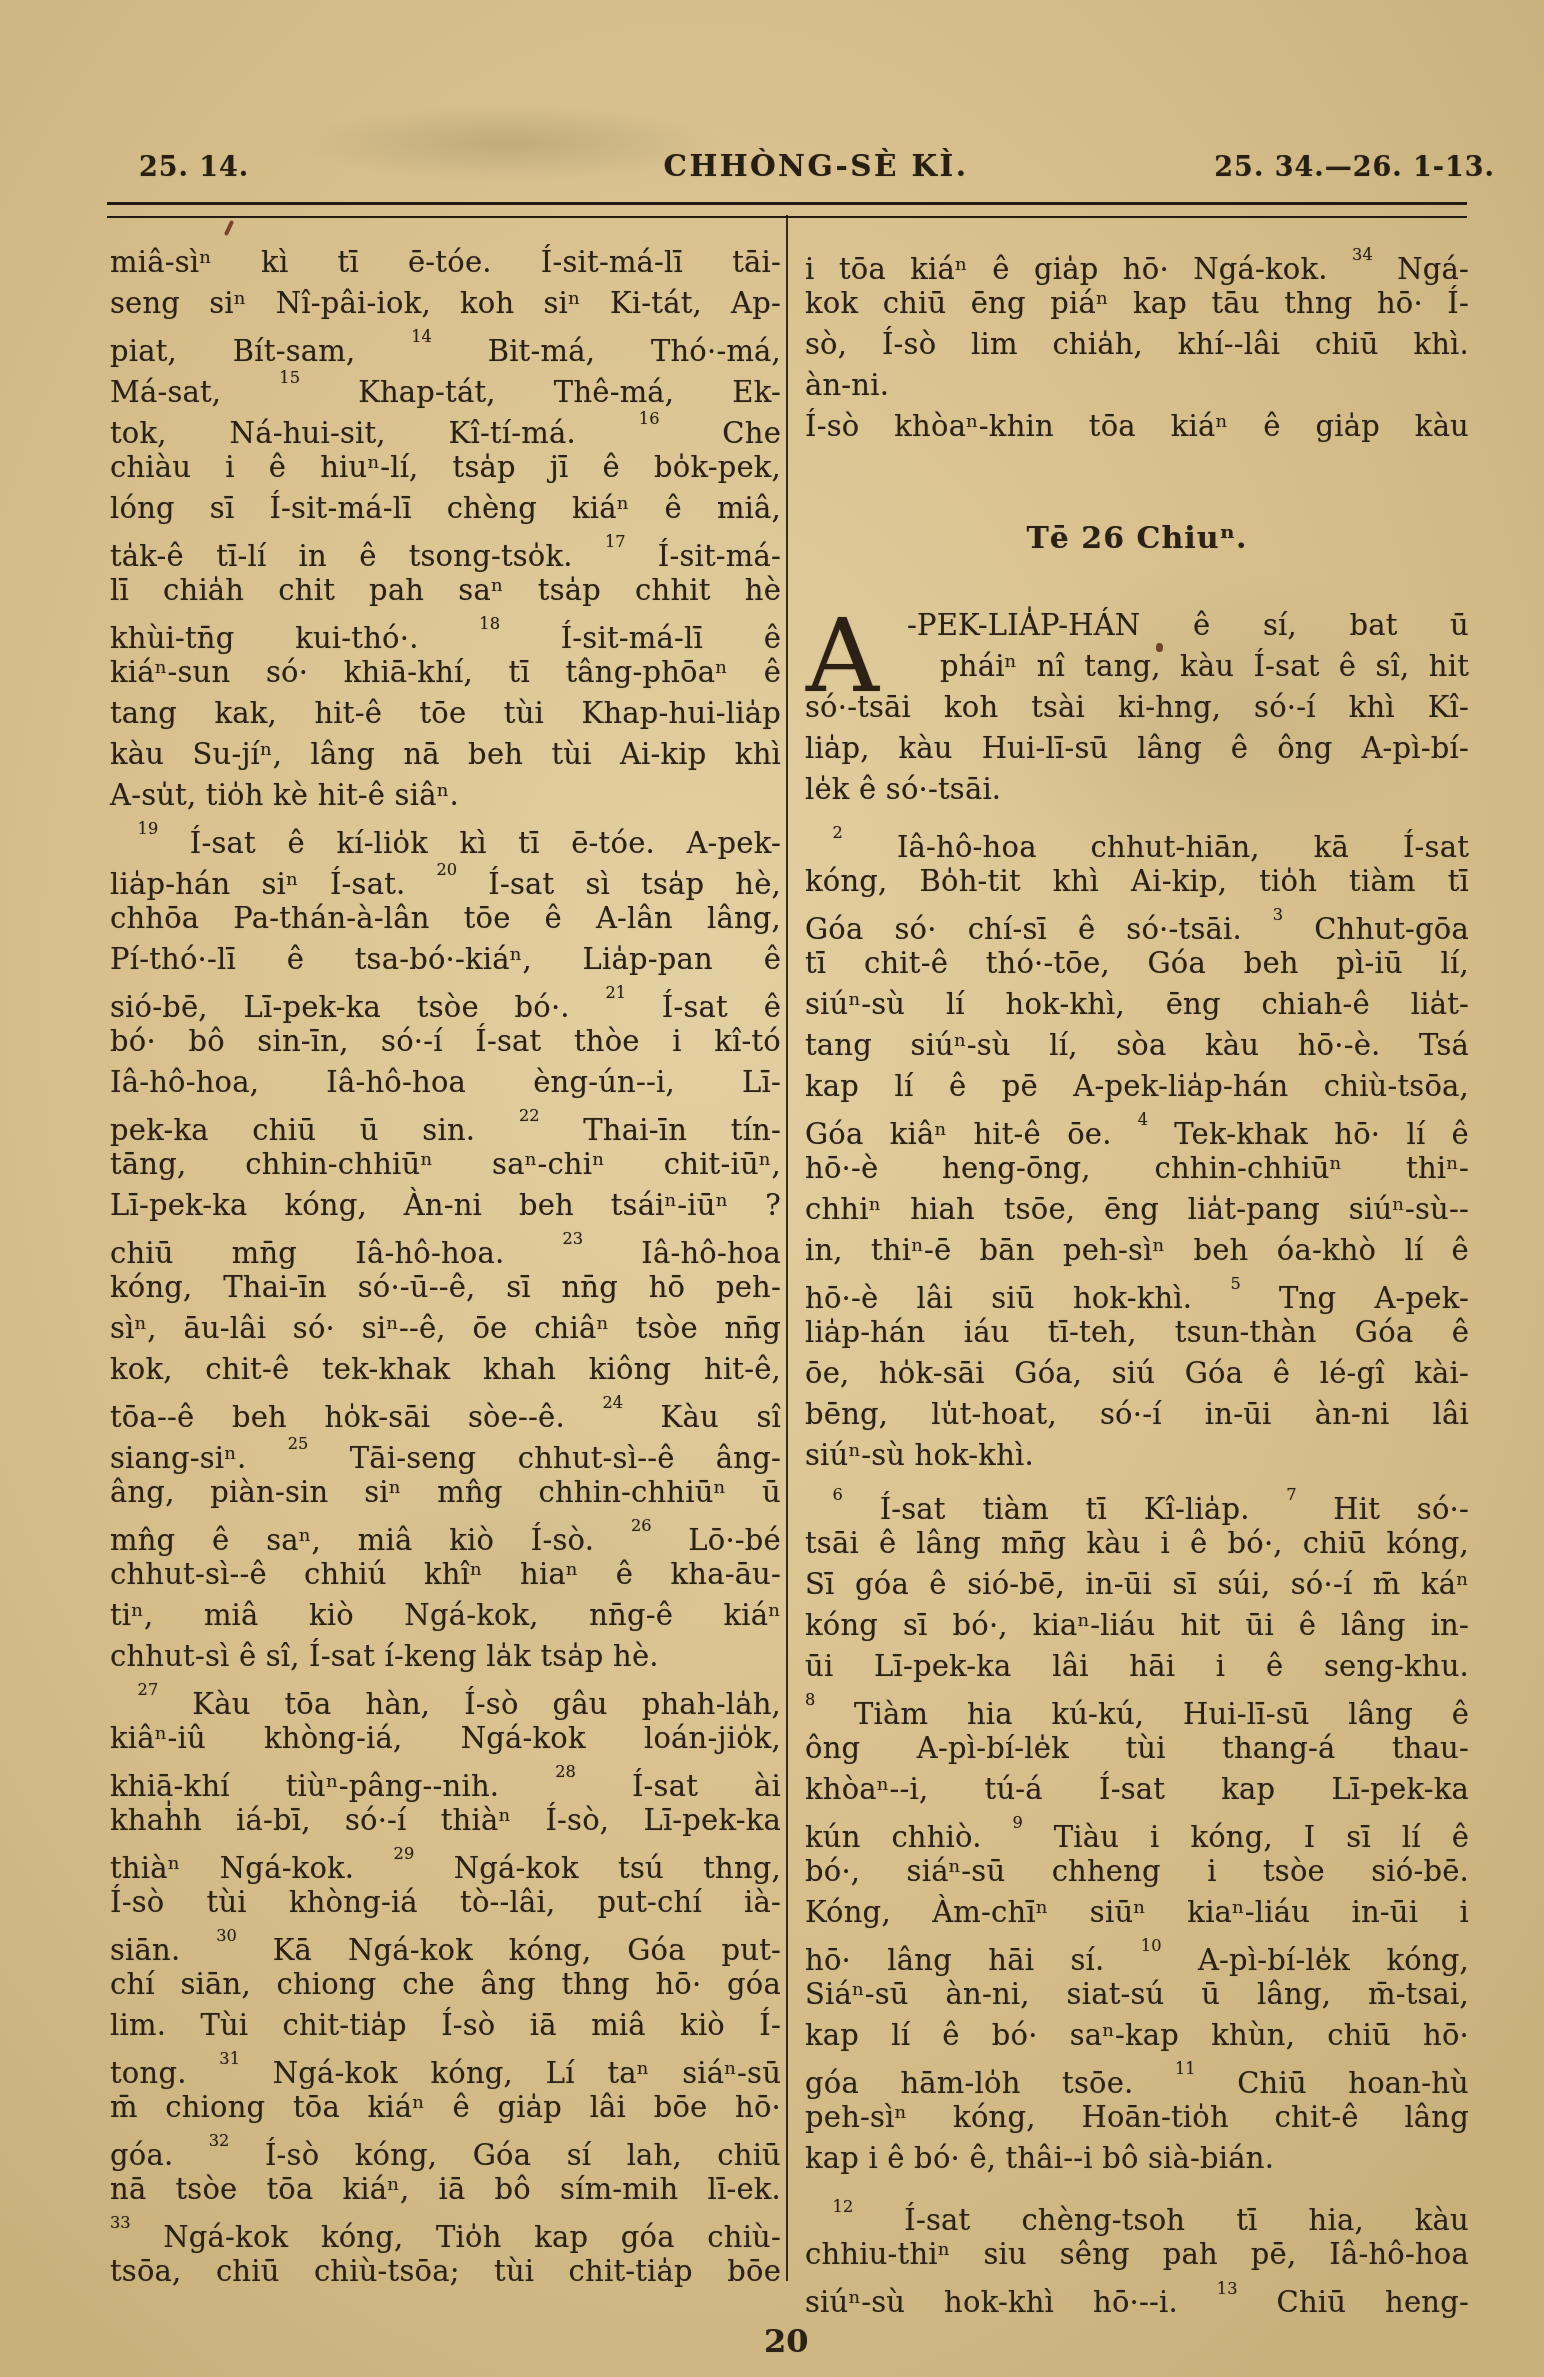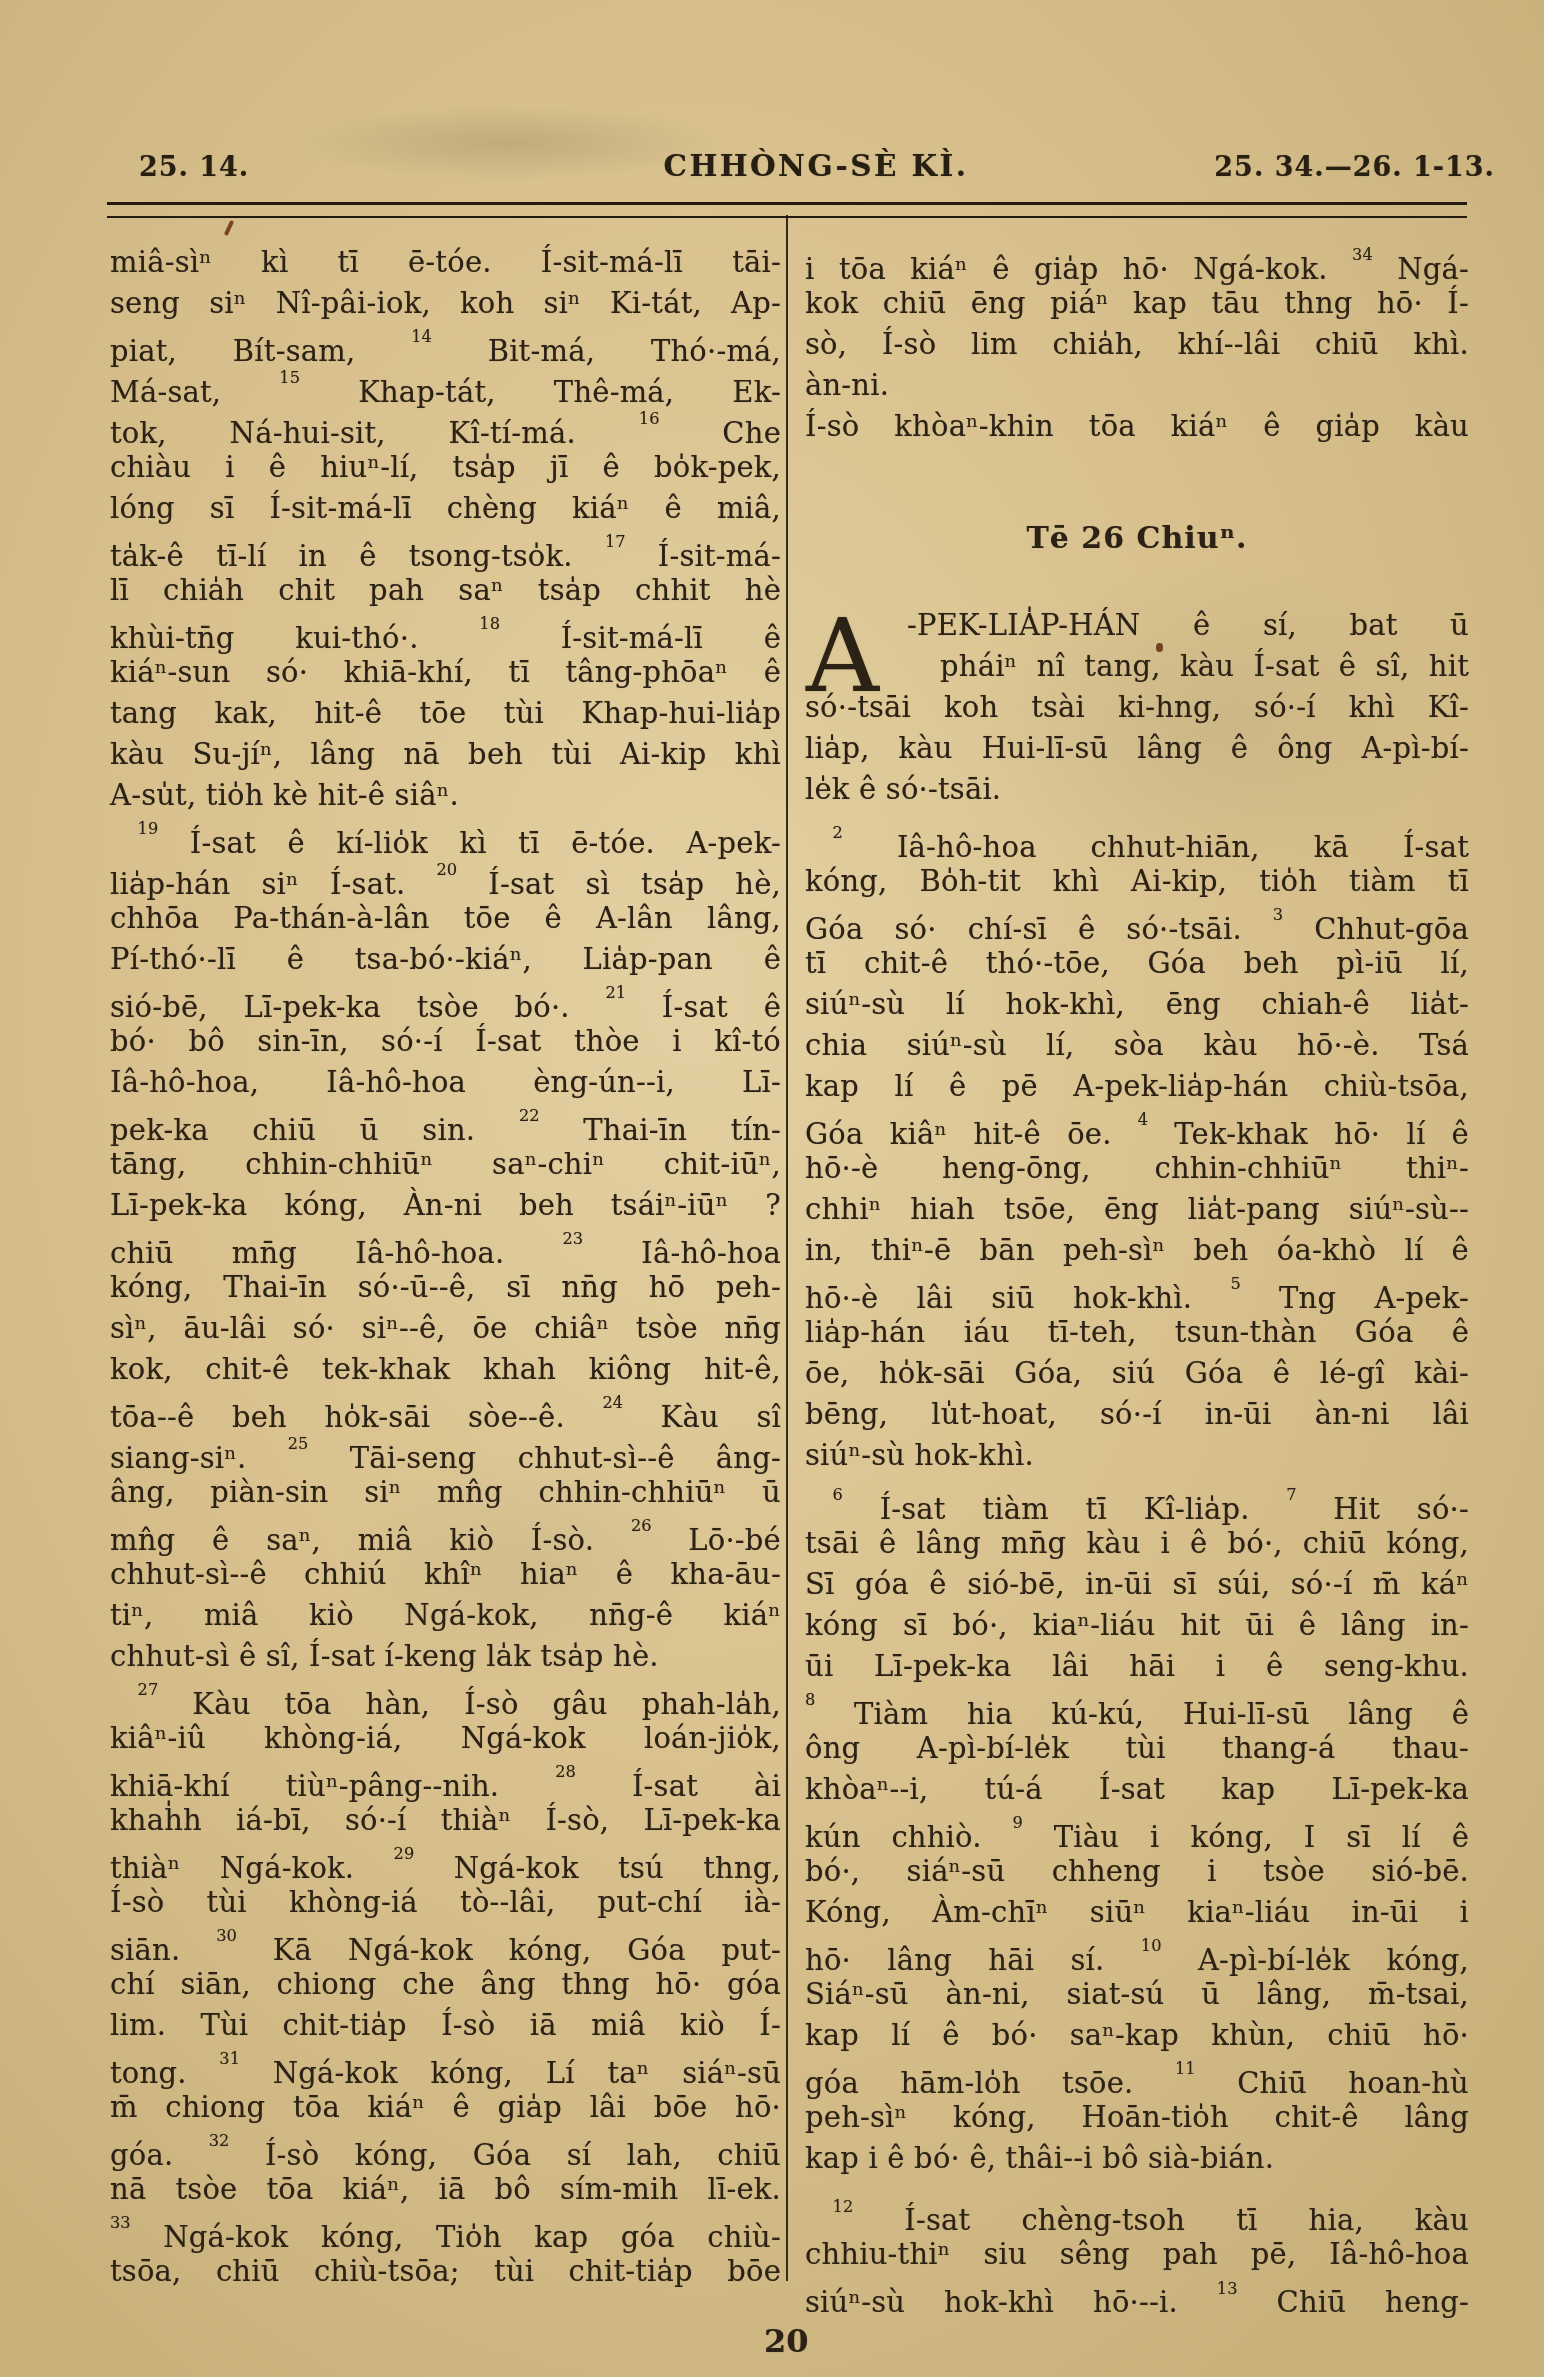--- a/index.html
+++ b/index.html
@@ -143,21 +143,21 @@
         <div class="line">só·-tsāi koh tsài ki-hng, só·-í khì Kî-</div>
         <div class="line">lia̍p, kàu Hui-lī-sū lâng ê ông A-pì-bí-</div>
         <div class="line end">le̍k ê só·-tsāi.</div>
       </div>
     <div class="para" id="rp3">
         <div class="line ind"><sup>2</sup> Iâ-hô-hoa chhut-hiān, kā Í-sat</div>
         <div class="line">kóng, Bo̍h-tit khì Ai-kip, tio̍h tiàm tī</div>
         <div class="line">Góa só· chí-sī ê só·-tsāi. <sup>3</sup> Chhut-gōa</div>
         <div class="line">tī chit-ê thó·-tōe, Góa beh pì-iū lí,</div>
         <div class="line">siúⁿ-sù lí hok-khì, ēng chiah-ê lia̍t-</div>
-        <div class="line">chia siúⁿ-sù lí, sòa kàu hō·-è. Tsá</div>
+        <div class="line">tang siúⁿ-sù lí, sòa kàu hō·-è. Tsá</div>
         <div class="line">kap lí ê pē A-pek-lia̍p-hán chiù-tsōa,</div>
         <div class="line">Góa kiâⁿ hit-ê ōe. <sup>4</sup> Tek-khak hō· lí ê</div>
         <div class="line">hō·-è heng-ōng, chhin-chhiūⁿ thiⁿ-</div>
         <div class="line">chhiⁿ hiah tsōe, ēng lia̍t-pang siúⁿ-sù--</div>
         <div class="line">in, thiⁿ-ē bān peh-sìⁿ beh óa-khò lí ê</div>
         <div class="line">hō·-è lâi siū hok-khì. <sup>5</sup> Tng A-pek-</div>
         <div class="line">lia̍p-hán iáu tī-teh, tsun-thàn Góa ê</div>
         <div class="line">ōe, ho̍k-sāi Góa, siú Góa ê lé-gî kài-</div>
         <div class="line">bēng, lu̍t-hoat, só·-í in-ūi àn-ni lâi</div>
         <div class="line end">siúⁿ-sù hok-khì.</div>

